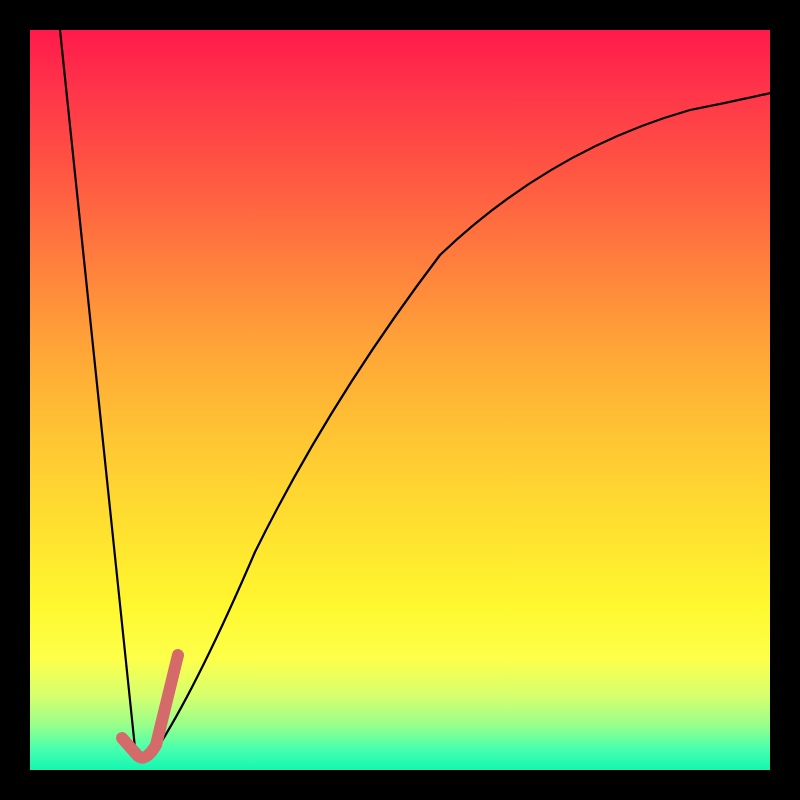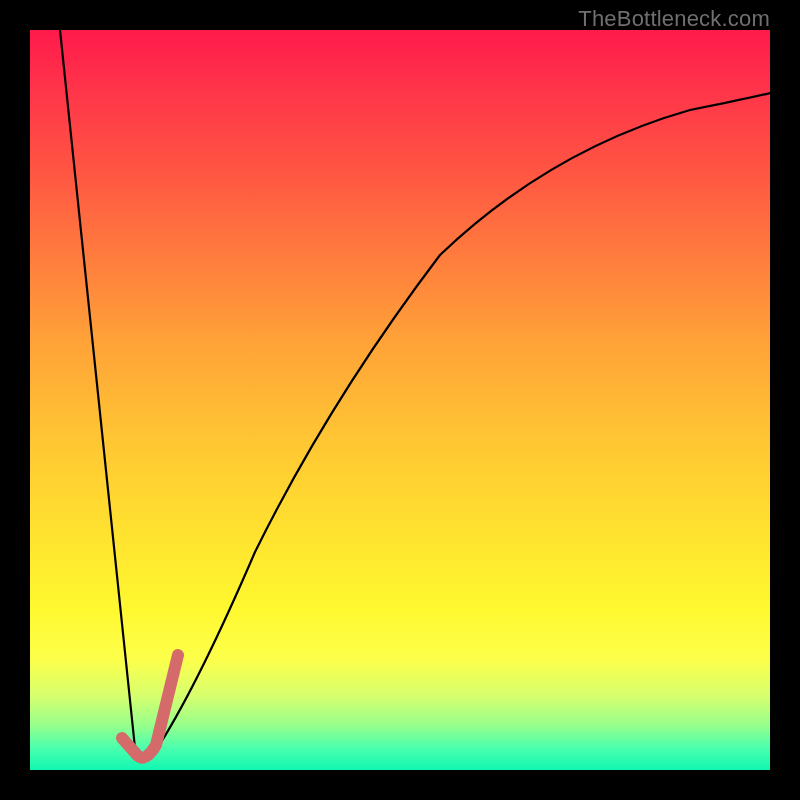--- a/index.html
+++ b/index.html
@@ -81,14 +81,13 @@
                Q 520 120 660 80
                Q 710 70 740 63" fill="none" stroke="#000" stroke-width="2.2"></path>
 
       <path d="M 92 708
                L 108 726
                Q 116 732 126 715
                L 148 625" fill="none" stroke="#d46a6a" stroke-width="12" stroke-linecap="round" stroke-linejoin="round"></path>
     </svg>
   </div>
 
-  <div class="watermark">TheBottleneck.com</div>
 </div>
 
 </body></html>

